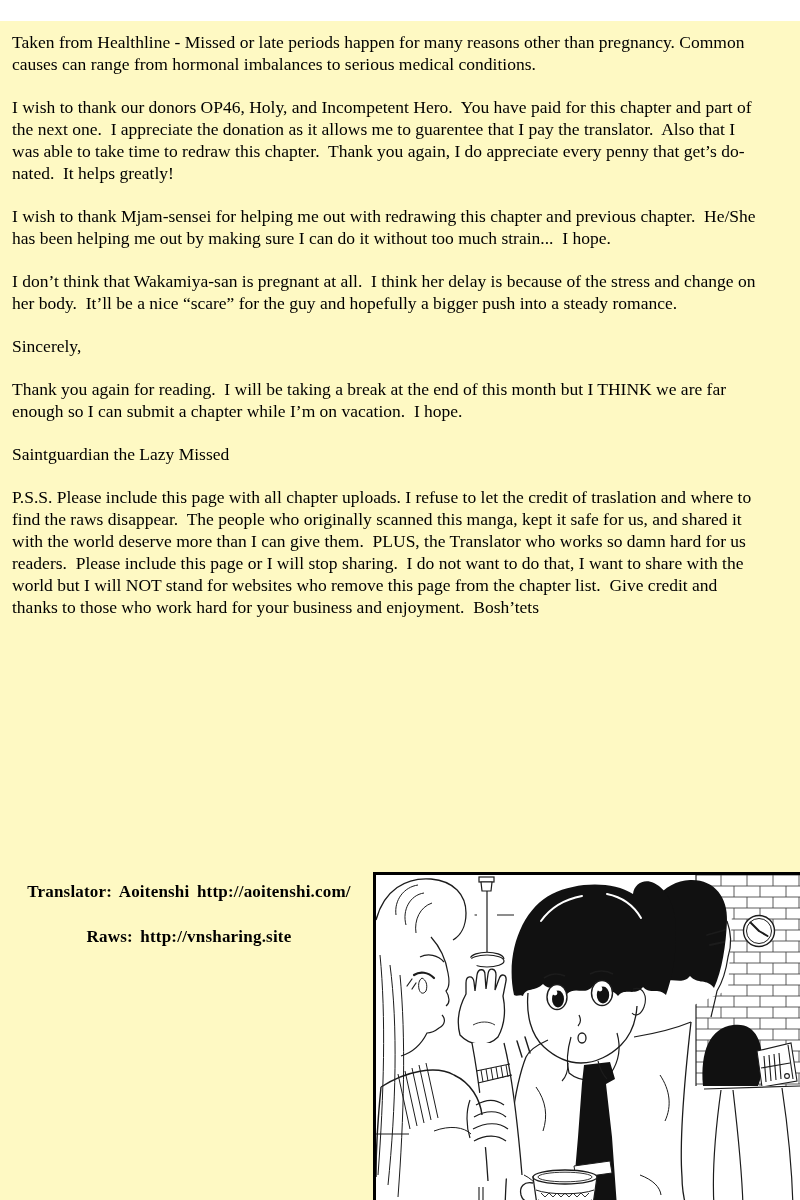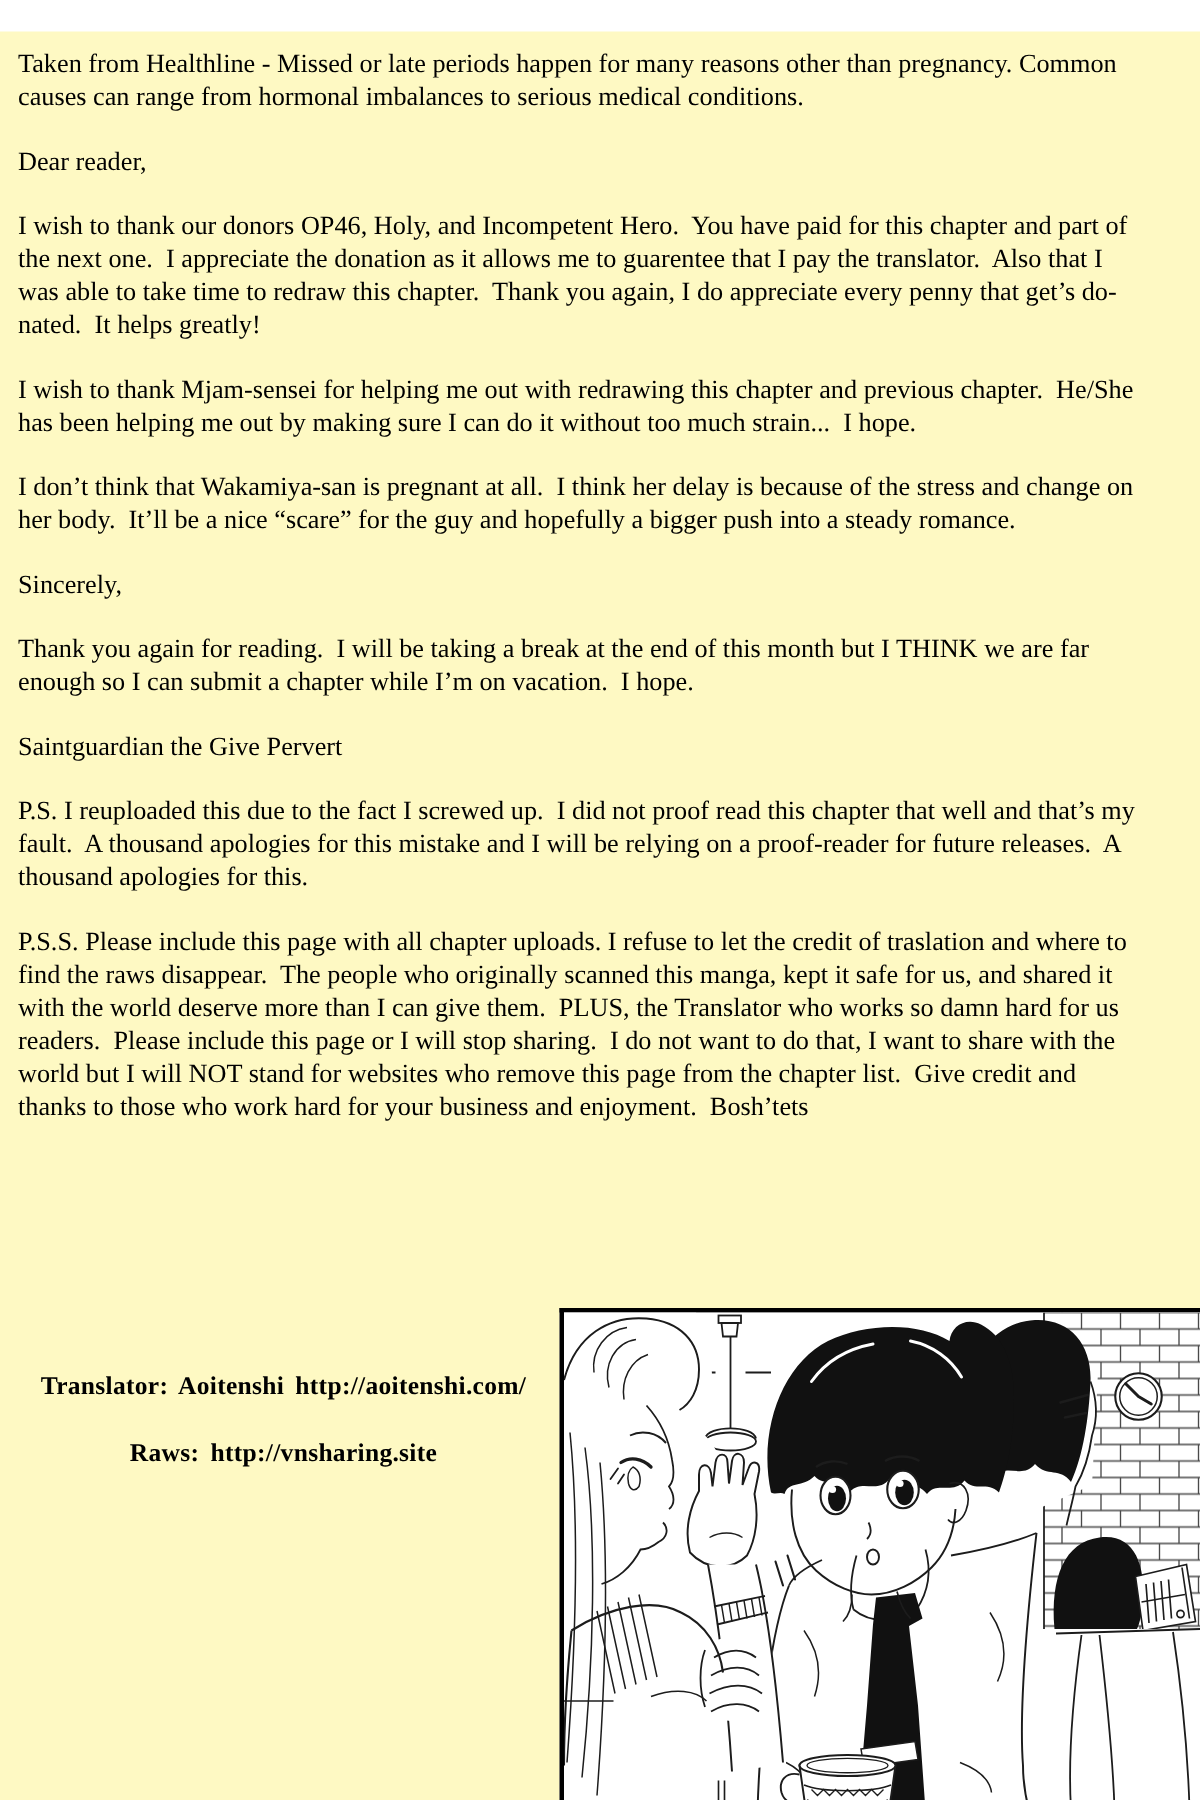--- a/index.html
+++ b/index.html
@@ -21,21 +21,21 @@
     font-size: 17.5px;
     line-height: 22px;
   }
   .letter p {
     margin: 0 0 21px 0;
     white-space: pre;
   }
   .credits {
     position: absolute;
     left: 0;
-    top: 892px;
+    top: 860px;
     width: 378px;
     text-align: center;
     font-weight: 700;
     font-size: 17px;
     line-height: 21.5px;
     word-spacing: 3px;
     letter-spacing: 0.2px;
   }
   .credits p {
     margin: 0 0 23px 0;
@@ -55,36 +55,32 @@
   .panel svg { display: block; }
 </style>
 </head>
 <body>
 
 <div class="page">
 
   <div class="letter">
     <p>Taken from Healthline - Missed or late periods happen for many reasons other than pregnancy. Common
 causes can range from hormonal imbalances to serious medical conditions.</p>
-    <p>Dear reader,</p>
     <p>I wish to thank our donors OP46, Holy, and Incompetent Hero.  You have paid for this chapter and part of
 the next one.  I appreciate the donation as it allows me to guarentee that I pay the translator.  Also that I
 was able to take time to redraw this chapter.  Thank you again, I do appreciate every penny that get’s do-
 nated.  It helps greatly!</p>
     <p>I wish to thank Mjam-sensei for helping me out with redrawing this chapter and previous chapter.  He/She
 has been helping me out by making sure I can do it without too much strain...  I hope.</p>
     <p>I don’t think that Wakamiya-san is pregnant at all.  I think her delay is because of the stress and change on
 her body.  It’ll be a nice “scare” for the guy and hopefully a bigger push into a steady romance.</p>
     <p>Sincerely,</p>
     <p>Thank you again for reading.  I will be taking a break at the end of this month but I THINK we are far
 enough so I can submit a chapter while I’m on vacation.  I hope.</p>
-    <p>Saintguardian the Give Pervert</p>
-    <p>P.S. I reuploaded this due to the fact I screwed up.  I did not proof read this chapter that well and that’s my
-fault.  A thousand apologies for this mistake and I will be relying on a proof-reader for future releases.  A
-thousand apologies for this.</p>
+    <p>Saintguardian the Lazy Missed</p>
     <p>P.S.S. Please include this page with all chapter uploads. I refuse to let the credit of traslation and where to
 find the raws disappear.  The people who originally scanned this manga, kept it safe for us, and shared it
 with the world deserve more than I can give them.  PLUS, the Translator who works so damn hard for us
 readers.  Please include this page or I will stop sharing.  I do not want to do that, I want to share with the
 world but I will NOT stand for websites who remove this page from the chapter list.  Give credit and
 thanks to those who work hard for your business and enjoyment.  Bosh’tets</p>
   </div>
 
   <div class="credits">
     <p>Translator: Aoitenshi http://aoitenshi.com/</p>

